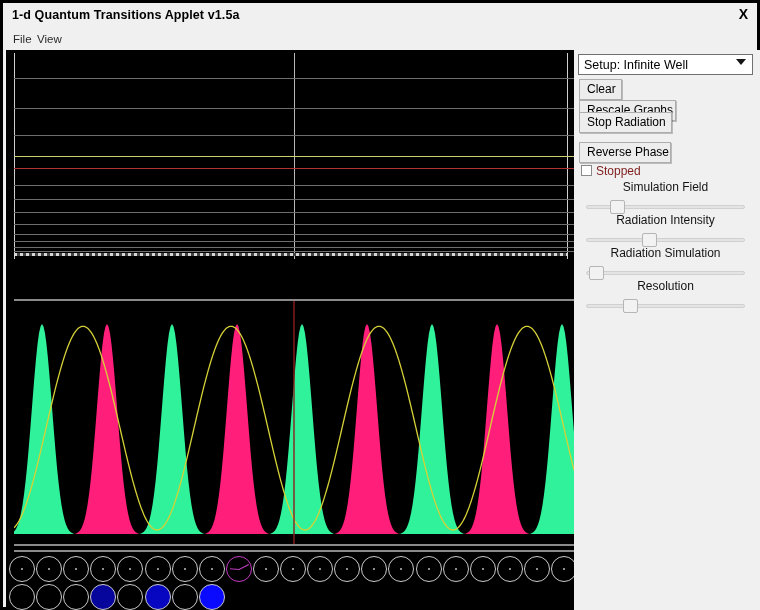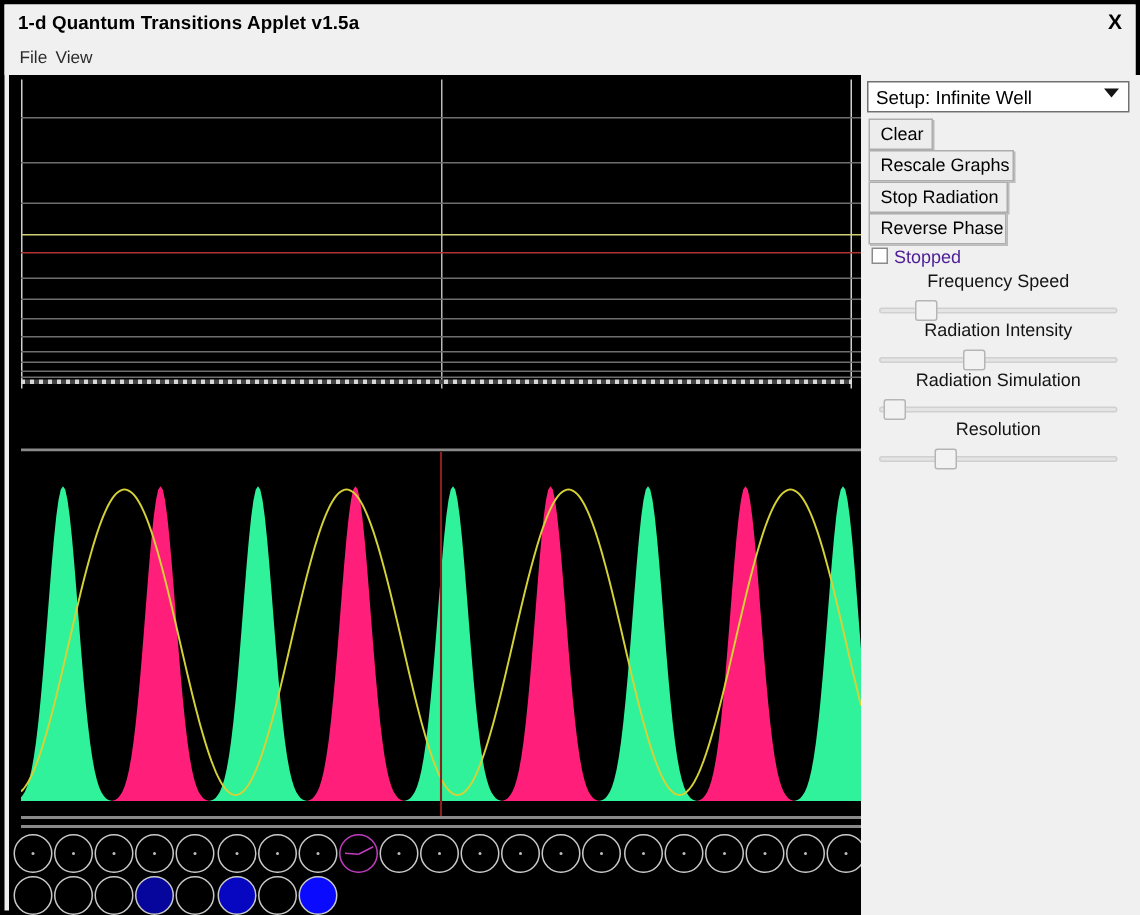--- a/index.html
+++ b/index.html
@@ -138,21 +138,21 @@
   .btn{
     position:absolute;left:5px;
     background:#ededed;border:1px solid #adadad;
     box-shadow:1px 1px 0 rgba(0,0,0,.22);
     font-size:12px;color:#000;
     padding:2px 7px 3px 7px;
     cursor:default;box-sizing:border-box;
     white-space:nowrap;line-height:14px;
   }
   .chk-row{
-    position:absolute;left:7px;font-size:12px;color:#4c1d95;cursor:default;
+    position:absolute;left:7px;font-size:12px;color:#7f1d1d;cursor:default;
     white-space:nowrap;
   }
   .chkbox{
     display:inline-block;width:11px;height:11px;
     border:1px solid #8a8a8a;background:#fff;vertical-align:-1px;
     margin-right:4px;box-sizing:border-box;
   }
   .sl-label{
     position:absolute;width:183px;text-align:center;
     font-size:12px;color:#141414;white-space:nowrap;
@@ -315,30 +315,30 @@
     <div class="panel">
 
       <div class="select-wrap">
         <span class="sel-text">Setup: Infinite Well</span>
         <span class="chev"></span>
       </div>
 
       <div id="buttons">
           <div class="btn" style="top: 29px; width: 43px;">Clear</div>
           <div class="btn" style="top: 50px; width: 97px;">Rescale Graphs</div>
-          <div class="btn" style="top: 71px; width: 93px;">Stop Radiation</div>
+          <div class="btn" style="top: 62px; width: 93px;">Stop Radiation</div>
           <div class="btn" style="top: 92px; width: 92px;">Reverse Phase</div>
         </div>
 
       <div class="chk-row" id="chkrow" style="top:114px;">
         <span class="chkbox"></span><span id="chklabel">Stopped</span>
       </div>
 
       <div id="sliders">
-          <div class="sl-label" style="top: 130px;">Frequency Speed</div>
+          <div class="sl-label" style="top: 130px;">Simulation Field</div>
           <div class="slider" style="top: 150px;">
             <div class="track"></div>
             <div class="thumb" style="left: 24.48px;"></div>
           </div>
           <div class="sl-label" style="top: 163px;">Radiation Intensity</div>
           <div class="slider" style="top: 183px;">
             <div class="track"></div>
             <div class="thumb" style="left: 56.16px;"></div>
           </div>
           <div class="sl-label" style="top: 196px;">Radiation Simulation</div>

